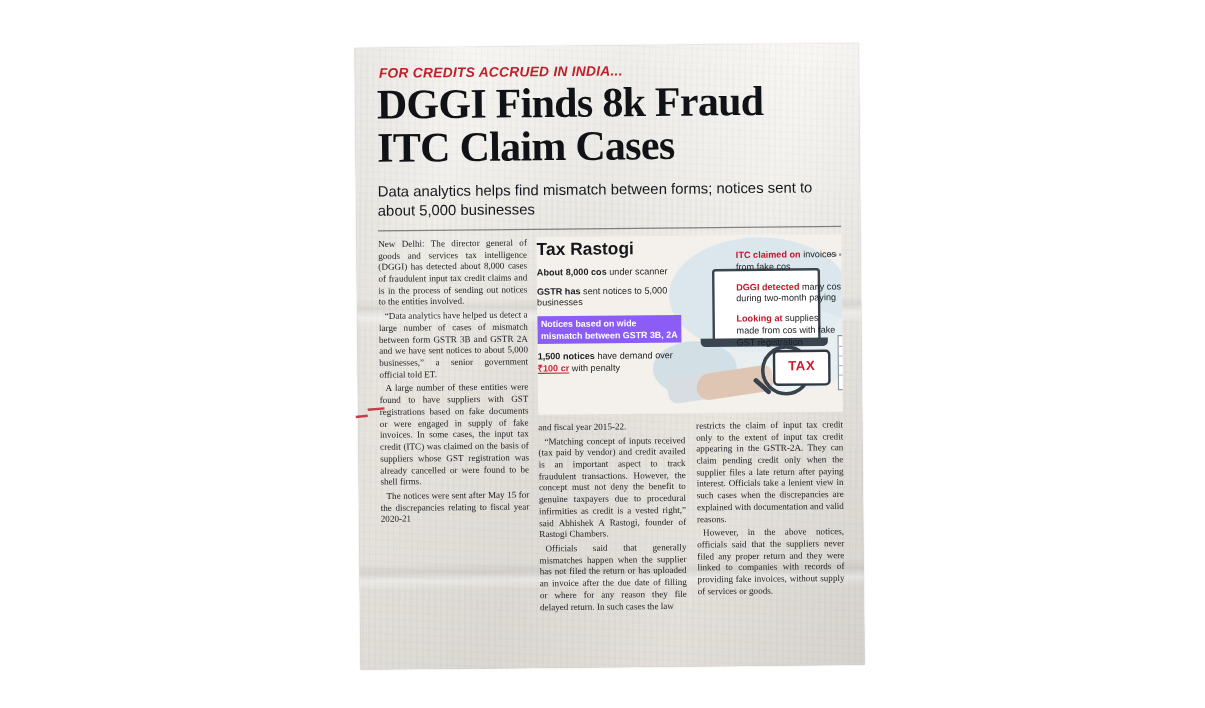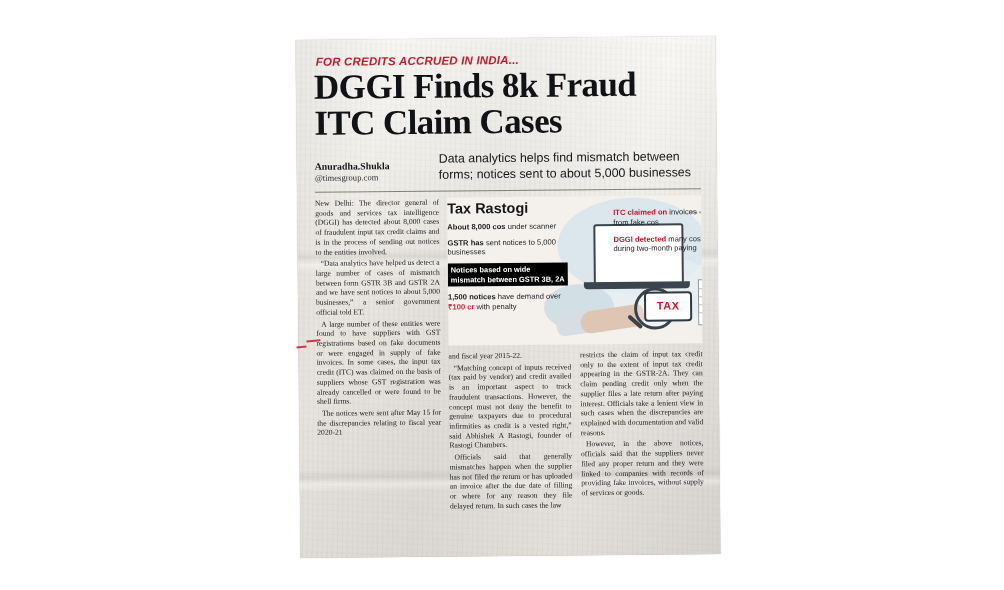--- a/index.html
+++ b/index.html
@@ -153,29 +153,29 @@
     left: 0; top: 2px;
     width: 120px;
     font-family: "Liberation Sans", sans-serif;
     font-size: 7.6px;
     line-height: 1.3;
     color: #1a1c20;
   }
   .info-left .blk { margin-bottom: 6px; }
   .info-left b { font-weight: bold; }
   .redband {
-    background: #000000;
+    background: #8b5cf6;
     color: #ffffff;
     display: inline-block;
     padding: 2px 3px;
     font-weight: bold;
     font-size: 7.4px;
     line-height: 1.25;
   }
-  .rupee-red { color: #d21f33; font-weight: bold; }
+  .rupee-red { color: #d21f33; font-weight: bold; text-decoration: underline; }
 
   .info-right {
     position: absolute;
     right: 0; top: 12px;
     width: 88px;
     font-family: "Liberation Sans", sans-serif;
     font-size: 7.6px;
     line-height: 1.3;
     color: #1a1c20;
   }
@@ -299,24 +299,20 @@
   <div class="inner">
 
     <div class="kicker">FOR CREDITS ACCRUED IN INDIA...</div>
 
     <h1 class="headline">
       <span class="l1">DGGI Finds 8k Fraud</span>
       <span class="l2">ITC Claim Cases</span>
     </h1>
 
     <div class="byline-row">
-      <div class="byline">
-        <div class="name">Anuradha.Shukla</div>
-        <div class="mail">@timesgroup.com</div>
-      </div>
       <div class="deck">Data analytics helps find mismatch between forms; notices sent to about 5,000 businesses</div>
     </div>
 
     <div class="body-wrap">
 
       <div class="col col1">
         <p class="first">New Delhi: The director general of goods and services tax intelligence (DGGI) has detected about 8,000 cases of fraudulent input tax credit claims and is in the process of sending out notices to the entities involved.</p>
         <p>“Data analytics have helped us detect a large number of cases of mismatch between form GSTR 3B and GSTR 2A and we have sent notices to about 5,000 businesses,” a senior government official told ET.</p>
         <p>A large number of these entities were found to have suppliers with GST registrations based on fake documents or were engaged in supply of fake invoices. In some cases, the input tax credit (ITC) was claimed on the basis of suppliers whose GST registration was already cancelled or were found to be shell firms.</p>
         <p>The notices were sent after May 15 for the discrepancies relating to fiscal year 2020-21</p>
@@ -372,20 +368,24 @@
 
           <div class="info-right">
             <div class="blk">
               <span class="hdr">ITC claimed on</span>
               <span>invoices from fake cos</span>
             </div>
             <div class="blk">
               <span class="hdr">DGGI detected</span>
               <span>many cos during two-month paying</span>
             </div>
+            <div class="blk">
+              <span class="hdr">Looking at</span>
+              <span>supplies made from cos with fake GST registration</span>
+            </div>
           </div>
         </div>
 
         <div class="cols3">
           <div class="col c">
             <p class="first">and fiscal year 2015-22.</p>
             <p>“Matching concept of inputs received (tax paid by vendor) and credit availed is an important aspect to track fraudulent transactions. However, the concept must not deny the benefit to genuine taxpayers due to procedural infirmities as credit is a vested right,” said Abhishek A Rastogi, founder of Rastogi Chambers.</p>
             <p>Officials said that generally mismatches happen when the supplier has not filed the return or has uploaded an invoice after the due date of filling or where for any reason they file delayed return. In such cases the law</p>
           </div>
           <div class="col c">

